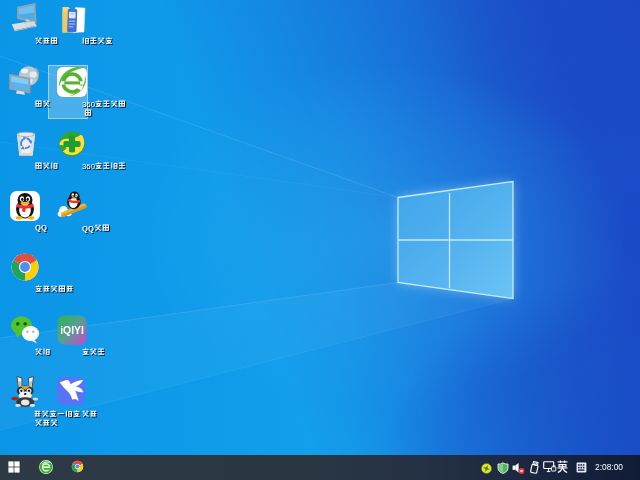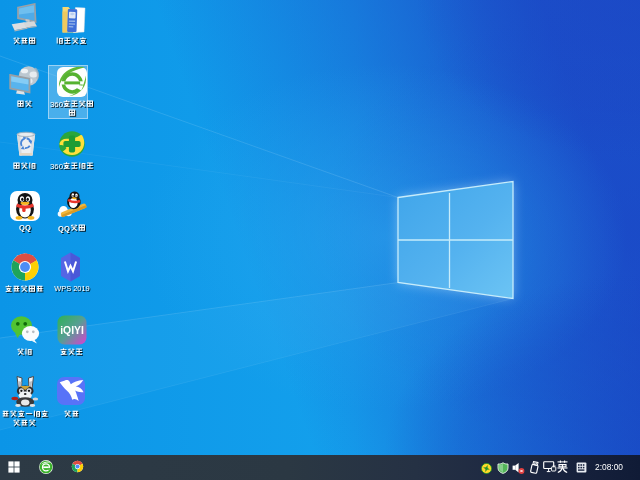--- a/index.html
+++ b/index.html
@@ -3,21 +3,21 @@
 <meta charset="utf-8">
 <style>
 html,body{margin:0;padding:0;width:640px;height:480px;overflow:hidden;
 font-family:"Liberation Sans",sans-serif;}
 #desk{position:absolute;left:0;top:0;width:640px;height:480px;}
 #wall{position:absolute;left:0;top:0;width:640px;height:455px;}
 .cell{position:absolute;width:44px;text-align:center;}
 .icw{height:34px;text-align:center;}
 .ic{display:block;margin:0 auto;}
 .lbl{margin-top:0;color:#fff;font-size:8px;line-height:8.5px;
-filter:drop-shadow(1px 1px 0.6px rgba(0,0,0,0.85));}
+filter:drop-shadow(1px 1px 0.6px rgba(0,0,0,0.85));margin-left:32px;}
 .lbl svg{display:block;margin:0 auto;}
 .sel{position:absolute;left:48px;top:65px;width:40px;height:54px;
 background:rgba(160,210,240,0.42);border:1px solid rgba(190,225,250,0.7);box-sizing:border-box;}
 #bar{position:absolute;left:0;top:455px;width:640px;height:25px;
 background:linear-gradient(90deg,#2d3a45 0%,#2b3843 45%,#253144 65%,#1d2842 80%,#16213c 90%,#101b36 100%);}
 .tbi{position:absolute;top:0;}
 #clock{position:absolute;right:5px;top:2px;color:#fff;font-size:8.4px;
 line-height:20px;width:40px;}
 </style>
 </head>
@@ -333,30 +333,20 @@
         <svg width="40" height="9" viewBox="0 0 40 9">
           <use href="#g3"></use>
           <use href="#g5" x="7.8"></use>
           <use href="#g6" x="15.6"></use>
           <use href="#g2" x="23.4"></use>
           <use href="#g5" x="31.2"></use>
         </svg>
       </div>
 </div>
 
-<div class="cell" style="left:50px;top:251px">
-<div class="icw">
-        <svg class="ic" width="32" height="32" viewBox="0 0 32 32">
-<polygon points="14.5,1.5 24,7 24,25 14.5,30.5 5,25 5,7" fill="#5566e4"></polygon>
-<polygon points="14.5,1.5 24,7 24,25 14.5,30.5" fill="#4a58d8"></polygon>
-<path d="M9.2,11.5 L12,20.2 L14.5,14.8 L17,20.2 L19.8,11.5" fill="none" stroke="#fff" stroke-width="2" stroke-linecap="square" stroke-linejoin="miter"></path>
-</svg>
-      </div>
-<div class="lbl" style="font-size:7.4px;color:#fff">WPS 2019</div>
-</div>
 
 <div class="cell" style="left:3px;top:314px">
 <div class="icw">
         <svg class="ic" width="32" height="32" viewBox="0 0 32 32">
 <ellipse cx="12.5" cy="11.5" rx="10.5" ry="9.3" fill="#51c332"></ellipse>
 <polygon points="6,19 8.5,24 11.5,19.8" fill="#51c332"></polygon>
 <circle cx="8.8" cy="9.8" r="1.85" fill="#116b0a"></circle>
 <circle cx="16.2" cy="9.8" r="1.85" fill="#116b0a"></circle>
 <ellipse cx="21.5" cy="19.5" rx="8.6" ry="7.6" fill="#fafcfd"></ellipse>
 <polygon points="25.5,26 28,29.5 22,26.6" fill="#fafcfd"></polygon>

